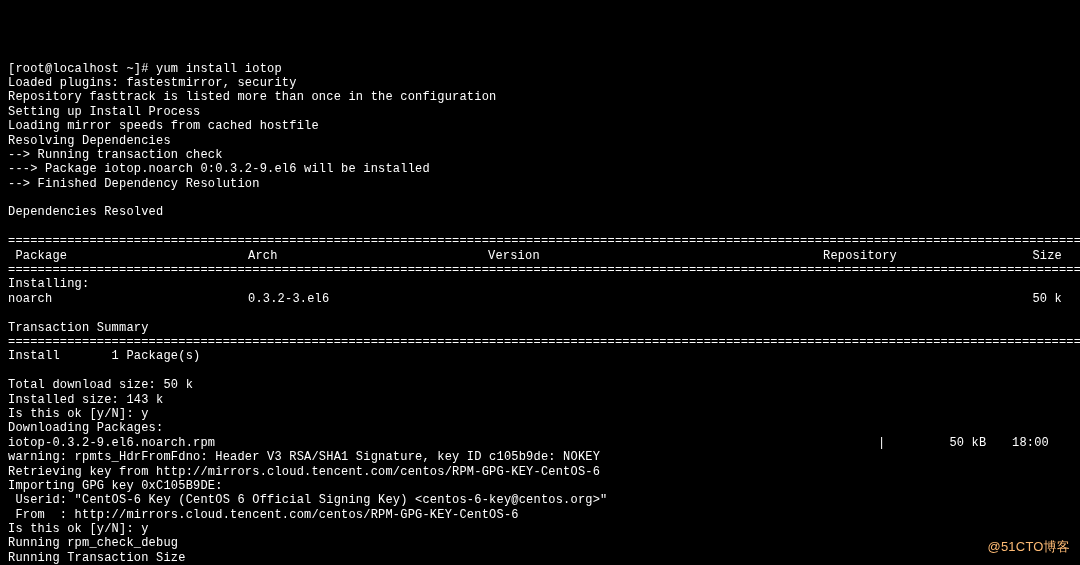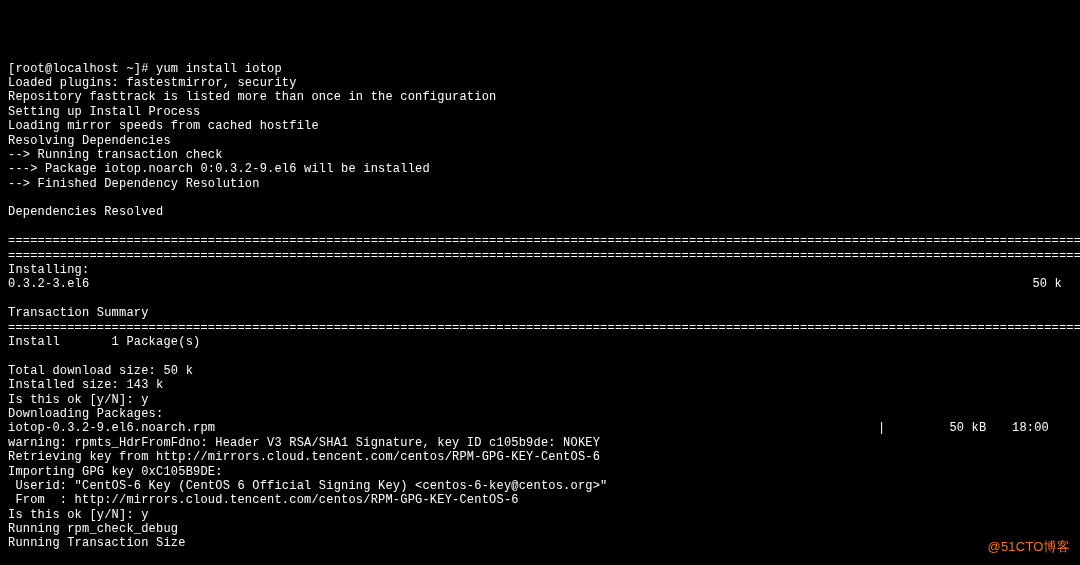--- a/index.html
+++ b/index.html
@@ -13,21 +13,21 @@
       width: 1080px;
       height: 565px;
       overflow: hidden;
       white-space: pre;
       letter-spacing: 0.2px;
     }
     .watermark {
       position: absolute;
       right: 10px;
       bottom: 10px;
-      color: #f97316;
+      color: #fdba74;
       font-size: 13px;
       font-family: sans-serif;
     }
     .row { display: flex; }
     .col-pkg { width: 240px; }
     .col-arch { width: 240px; }
     .col-ver { width: 335px; }
     .col-repo { width: 195px; }
     .col-size { flex: 1; text-align: right; padding-right: 10px; }
     .dl-row { display: flex; }
@@ -47,23 +47,23 @@
 <span>Setting up Install Process</span>
 <span>Loading mirror speeds from cached hostfile</span>
 <span>Resolving Dependencies</span>
 <span>--&gt; Running transaction check</span>
 <span>---&gt; Package iotop.noarch 0:0.3.2-9.el6 will be installed</span>
 <span>--&gt; Finished Dependency Resolution</span>
 <span></span>
 <span>Dependencies Resolved</span>
 <span></span>
 <span>============================================================================================================================================================</span>
-<span>============================================================================================================================================================</span>
+<div class="row"><span class="col-pkg"> Package</span><span class="col-arch">Arch</span><span class="col-ver">Version</span><span class="col-repo">Repository</span><span class="col-size">Size</span></div><span>============================================================================================================================================================</span>
 <span>Installing:</span>
-<div class="row"><span class="col-ver">0.3.2-3.el6</span><span class="col-size">50 k</span></div>
+<div class="row"><span class="col-arch">noarch</span><span class="col-ver">0.3.2-3.el6</span><span class="col-size">50 k</span></div>
 <span>Transaction Summary</span>
 <span>============================================================================================================================================================</span>
 <span>Install       1 Package(s)</span>
 <span></span>
 <span>Total download size: 50 k</span>
 <span>Installed size: 143 k</span>
 <span>Is this ok [y/N]: y</span>
 <span>Downloading Packages:</span>
 <div class="dl-row"><span class="dl-name">iotop-0.3.2-9.el6.noarch.rpm</span><span class="dl-bar">|</span><span class="dl-size"> 50 kB</span><span class="dl-time">18:00</span></div><span>warning: rpmts_HdrFromFdno: Header V3 RSA/SHA1 Signature, key ID c105b9de: NOKEY</span>
 <span>Retrieving key from http://mirrors.cloud.tencent.com/centos/RPM-GPG-KEY-CentOS-6</span>

